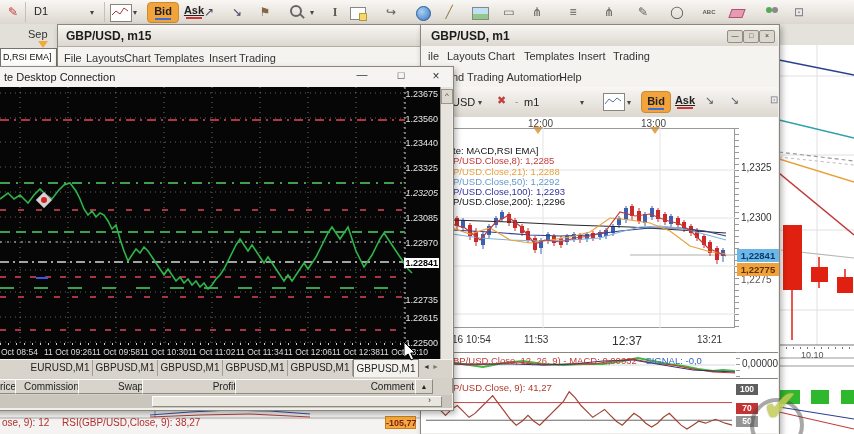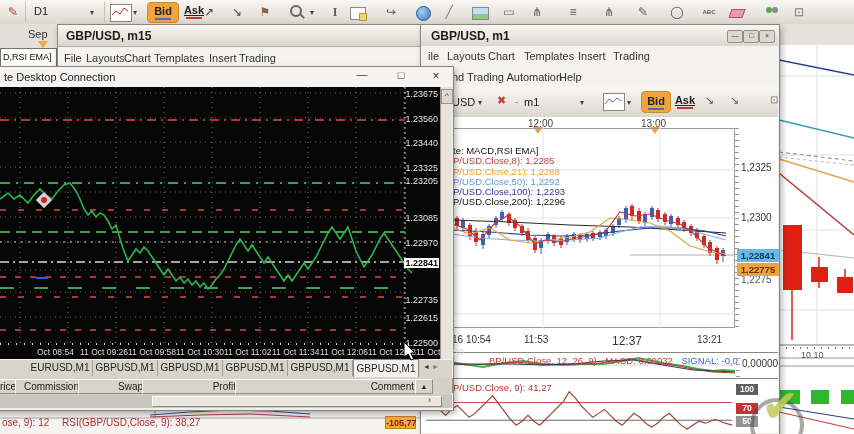--- a/index.html
+++ b/index.html
@@ -12,21 +12,21 @@
   .menu{font-size:11px;color:#333;white-space:nowrap;}
   .tbarbg{background:linear-gradient(#f9f7f4,#dcd7cf);border-bottom:1px solid #b3aea5;}
   .ic{position:absolute;top:3px;width:18px;height:18px;text-align:center;font-size:12px;line-height:18px;color:#5a5a5a;}
   .chev{position:absolute;font-size:8px;color:#444;}
   .sep{position:absolute;top:2px;width:1px;height:20px;background:#c6c1b8;}
   .bidbtn{position:absolute;background:#f2a33c;border:1px solid #c98c2e;border-radius:4px;text-align:center;
     font-size:11px;font-weight:bold;color:#222;}
   .ubar{position:absolute;left:50%;transform:translateX(-50%);bottom:2px;width:16px;height:2px;}
   .askbtn{position:absolute;text-align:center;font-size:11px;font-weight:bold;color:#222;text-decoration:underline;}
   .prlab{position:absolute;right:2px;font-size:9px;color:#e6e6e6;white-space:nowrap;}
-  .tlab{position:absolute;font-size:8.5px;color:#dcdcdc;white-space:nowrap;margin-left:36px;}
+  .tlab{position:absolute;font-size:8.5px;color:#dcdcdc;white-space:nowrap;}
   .tab{position:absolute;top:360px;height:16px;line-height:16px;text-align:center;font-size:10px;color:#222;
     border-right:1px solid #a39e94;white-space:nowrap;}
   .cell{position:absolute;top:379px;height:13px;line-height:13px;background:#d8d4cb;border:1px solid;
     border-color:#ffffff #8f8a80 #8f8a80 #ffffff;font-size:10px;color:#222;text-align:right;padding-right:4px;}
   .badge{position:absolute;font-size:8.5px;font-weight:bold;color:#fff;text-align:center;line-height:11px;height:11px;width:22px;}
   .mag{position:absolute;top:5px;width:16px;height:16px;}
   .mag i{position:absolute;left:2px;top:0;width:8px;height:8px;border:2px solid #666;border-radius:50%;}
   .mag b{position:absolute;left:11px;top:10px;width:6px;height:2px;background:#666;transform:rotate(45deg);}
   .globe{position:absolute;top:6px;width:13px;height:13px;border-radius:50%;
     background:radial-gradient(circle at 35% 35%,#a8d2f2,#3a77c2);border:1px solid #2a5a99;}
@@ -290,21 +290,21 @@
   <span class="abs z3" style="left:697px;top:334px;font-size:10px;color:#333;">13:21</span>
 
   <div class="abs z3" style="left:421px;top:352px;width:357px;height:26px;background:#fff;border-top:1px solid #8a867e;box-sizing:border-box;"></div>
   <svg class="z3" style="left:423px;top:352px;" width="312" height="26" viewBox="0 0 312 26">
       <line x1="0" y1="13" x2="312" y2="13" stroke="#d8d8d8" stroke-width="1"></line>
       <polyline points="0,12 20,9 40,12 60,15 80,11 100,9 120,12 140,13 160,12 180,12 200,9 215,6 230,9 245,12 260,14 275,17 290,19 300,18 312,19" fill="none" stroke="#2cae2c" stroke-width="2.2" opacity="0.9"></polyline>
       <polyline points="0,14 20,11 45,13 70,12 95,10 120,13 145,12 170,12 190,9 210,7 230,11 250,13 270,17 290,20 312,21" fill="none" stroke="#cc3333" stroke-width="1"></polyline>
       <polyline points="0,13 30,12 60,12 90,12 120,13 150,12 180,9 210,8 240,13 270,18 312,20" fill="none" stroke="#333366" stroke-width="1"></polyline>
     </svg>
   <div class="abs z3" style="left:453px;top:355px;font-size:9.5px;white-space:nowrap;">
-    <span style="color:#c23b3b;margin-left:36px;">BP/USD.Close, 12, 26, 9) - MACD: 0,00032</span>
+    <span style="color:#c23b3b;">BP/USD.Close, 12, 26, 9) - MACD: 0,00032</span>
     <span style="color:#3366cc;margin-left:6px;">SIGNAL: -0,0</span>
   </div>
   <div class="abs z3" style="left:736px;top:352px;width:4px;height:26px;background-image:repeating-linear-gradient(#999 0 1px,transparent 1px 6px);"></div>
   <span class="abs z3" style="left:742px;top:358px;font-size:10px;color:#333;">0,00000</span>
 
   <div class="abs z3" style="left:421px;top:378px;width:357px;height:55px;background:#fff;border-top:1px solid #8a867e;box-sizing:border-box;"></div>
   <svg class="z3" style="left:423px;top:380px;" width="312" height="53" viewBox="0 0 312 54">
       <line x1="0" y1="23" x2="312" y2="23" stroke="#c44444" stroke-width="1"></line>
       <line x1="0" y1="41" x2="312" y2="41" stroke="#666666" stroke-width="1"></line>
       <polyline points="0,30 8,24 14,30 20,36 26,30 32,26 38,32 44,38 50,34 56,28 62,22 68,16 74,24 80,32 86,40 92,46 98,42 104,36 110,42 116,46 122,40 128,34 134,28 140,22 146,12 152,18 158,26 164,32 170,38 176,34 182,30 188,36 194,42 200,46 206,40 212,34 218,38 224,44 230,48 236,44 242,38 248,34 254,40 260,46 266,50 272,46 278,42 285,44 295,40 305,44 312,46" fill="none" stroke="#a14434" stroke-width="1.2"></polyline>
@@ -402,21 +402,21 @@
       <line x1="36" y1="191" x2="48" y2="191" stroke="#3a55e0" stroke-width="2"></line>
       <polyline points="0,112 8,106 14,112 20,108 28,116 34,108 40,102 46,108 52,112 58,104 64,98 70,96 76,104 80,112 84,122 88,128 92,124 96,130 100,126 104,128 108,134 112,142 116,138 120,152 124,164 128,174 132,168 136,162 140,166 144,160 148,164 152,170 156,176 160,182 164,188 168,182 172,188 176,194 180,190 184,196 188,192 192,198 196,194 200,200 204,196 208,202 212,198 216,192 220,188 224,182 228,174 232,166 236,158 240,152 244,158 248,164 252,158 256,164 260,170 264,176 268,170 272,176 276,182 280,188 284,194 288,188 292,194 296,188 300,182 304,176 308,182 312,176 316,170 320,162 324,154 328,146 332,140 336,146 340,152 344,146 348,140 352,152 356,164 360,172 364,180 368,174 372,168 376,160 380,152 384,146 388,152 392,158 396,164 400,170 404,176 408,182 412,186" fill="none" stroke="#2eb448" stroke-width="1.6"></polyline>
       <polygon points="44,105 52,113 44,121 36,113" fill="#d2d2d2" stroke="#8a8a8a" stroke-width="1"></polygon>
       <circle cx="44" cy="113" r="3" fill="#d42020"></circle>
     </svg>
   <div class="abs z5" style="left:405px;top:87px;width:35px;height:258px;">
     <span class="prlab" style="top:2px;">1.23675</span>
     <span class="prlab" style="top:27px;">1.23560</span>
     <span class="prlab" style="top:51px;">1.23440</span>
     <span class="prlab" style="top:76px;">1.23325</span>
-    <span class="prlab" style="top:89px;">1.23205</span>
+    <span class="prlab" style="top:101px;font-style:italic;">1.23205</span>
     <span class="prlab" style="top:126px;">1.23085</span>
     <span class="prlab" style="top:151px;">1.22970</span>
     <span class="prlab" style="top:171px;right:1px;background:#fff;color:#000;padding:0 1px;font-weight:bold;">1.22841</span>
     <span class="prlab" style="top:208px;text-align:center;">1.22735</span>
     <span class="prlab" style="top:226px;">1.22615</span>
     <span class="prlab" style="top:251px;">1.22500</span>
   </div>
   <div class="abs z5" style="left:0;top:347px;width:440px;height:12px;">
     <span class="tlab" style="left:1px;">Oct 08:54</span>
     <span class="tlab" style="left:44px;">11 Oct 09:26</span>

